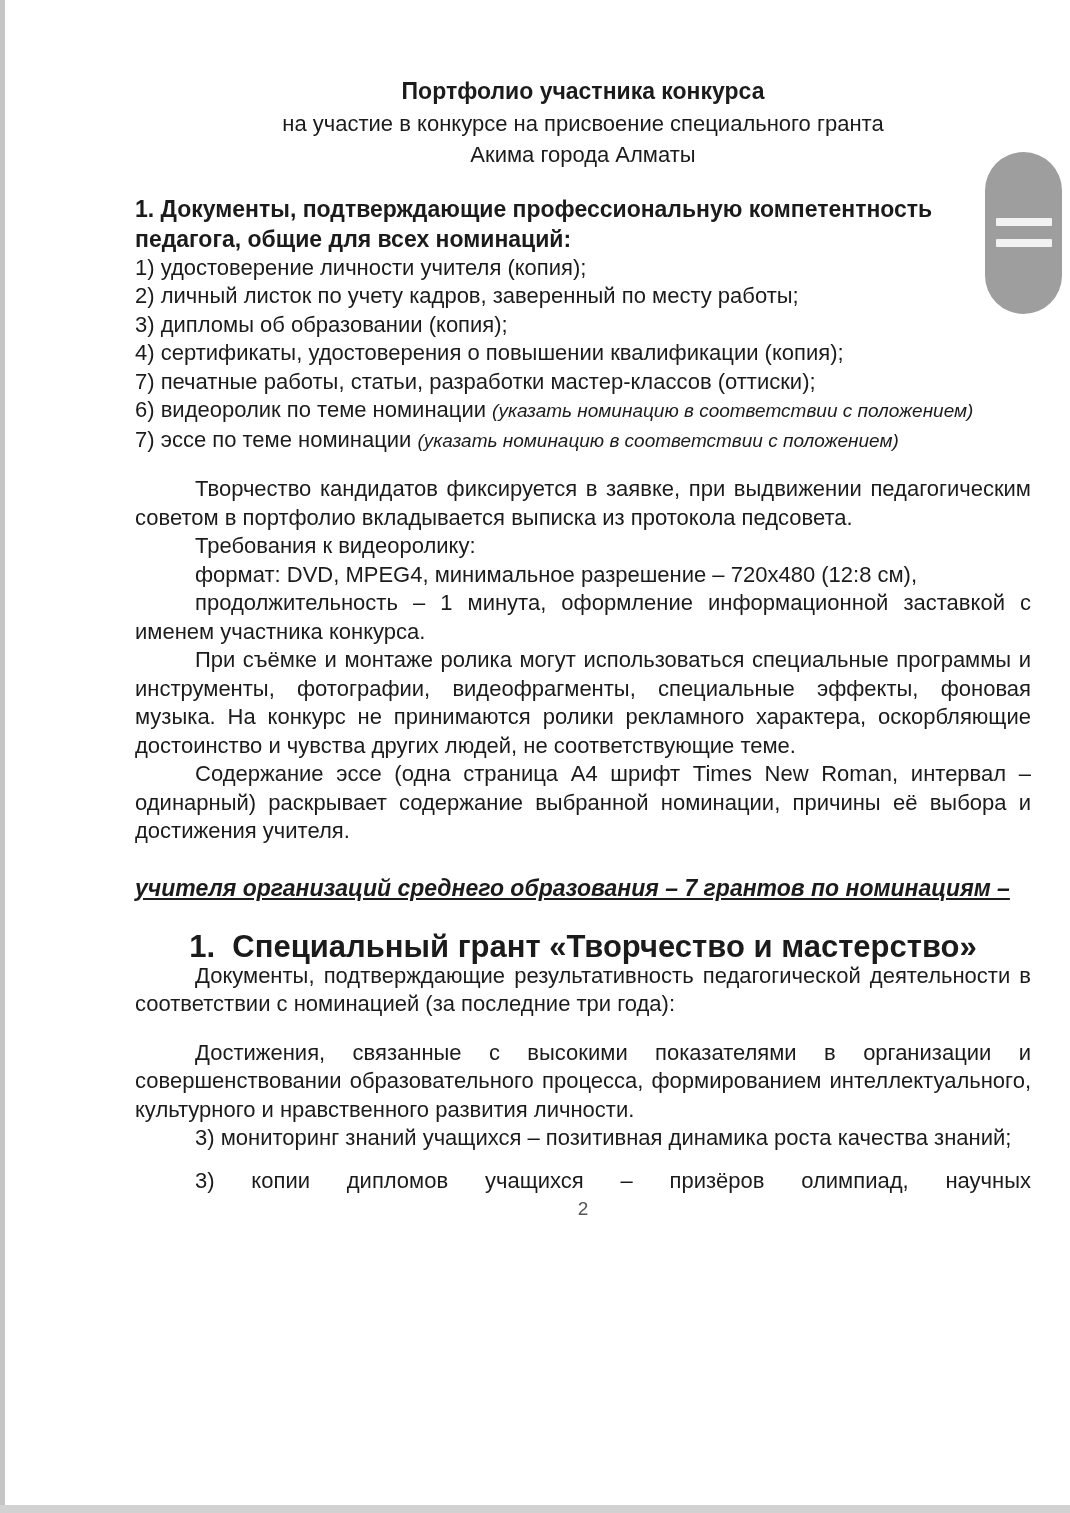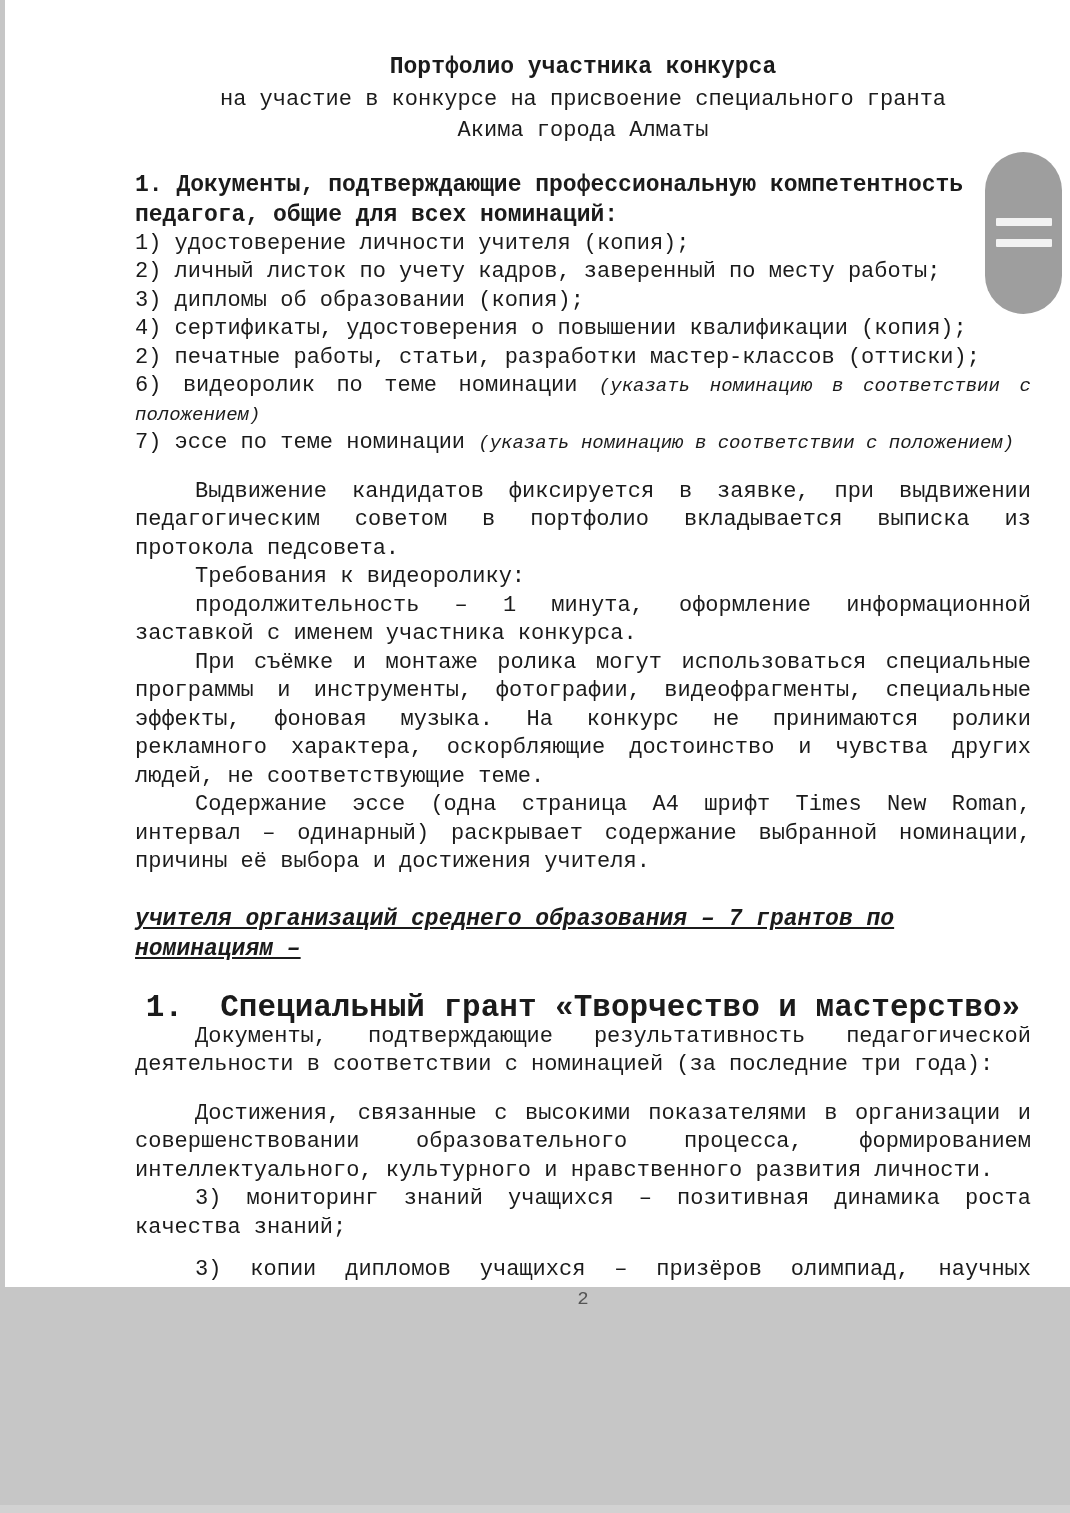--- a/index.html
+++ b/index.html
@@ -23,25 +23,25 @@
   }
   .edge-bottom {
     position: absolute;
     left: 0; bottom: 0;
     width: 1070px; height: 8px;
     background: var(--viewer-edge-bottom, #d2d2d2);
   }
   .page {
     position: absolute;
     left: 5px; top: 0;
-    width: 1065px; height: 1287px;
+    width: 1065px; height: 1505px;
     box-sizing: border-box;
     background: var(--page-bg, #ffffff);
-    padding: 52px 39px 0 130px;
-    font-family: Liberation Mono, monospace;
+    padding: 76px 39px 0 130px;
+    font-family: Liberation Sans, sans-serif;
     font-size: 22px;
     line-height: 28.5px;
     color: var(--text, #1b1b1b);
   }
   .title-block { text-align: center; line-height: 31.5px; }
   .doc-title   { font-weight: bold; font-size: 23px; }
   .h1 {
     font-weight: bold;
     font-size: 23px;
     line-height: 30px;
@@ -109,27 +109,28 @@
       <div>Акима города Алматы</div>
     </div>
 
     <div class="h1">1. Документы, подтверждающие профессиональную компетентность педагога, общие для всех номинаций:</div>
 
     <div>
       <p class="li">1) удостоверение личности учителя (копия);</p>
       <p class="li">2) личный листок по учету кадров, заверенный по месту работы;</p>
       <p class="li">3) дипломы об образовании (копия);</p>
       <p class="li">4) сертификаты, удостоверения о повышении квалификации (копия);</p>
-      <p class="li">2) печатные работы, статьи, разработки мастер-классов (оттиски);</p>
+      <p class="li">7) печатные работы, статьи, разработки мастер-классов (оттиски);</p>
       <p class="li"><span>6) видеоролик по теме номинации </span><span class="it">(указать номинацию в соответствии с положением)</span></p>
       <p class="li"><span>7) эссе по теме номинации </span><span class="it">(указать номинацию в соответствии с положением)</span></p>
     </div>
 
-    <p class="para gap">Выдвижение кандидатов фиксируется в заявке, при выдвижении педагогическим советом в портфолио вкладывается выписка из протокола педсовета.</p>
+    <p class="para gap">Творчество кандидатов фиксируется в заявке, при выдвижении педагогическим советом в портфолио вкладывается выписка из протокола педсовета.</p>
     <p class="para">Требования к видеоролику:</p>
+    <p class="para">формат: DVD, MPEG4, минимальное разрешение – 720x480 (12:8 см),</p>
     <p class="para">продолжительность – 1 минута, оформление информационной заставкой с именем участника конкурса.</p>
     <p class="para">При съёмке и монтаже ролика могут использоваться специальные программы и инструменты, фотографии, видеофрагменты, специальные эффекты, фоновая музыка. На конкурс не принимаются ролики рекламного характера, оскорбляющие достоинство и чувства других людей, не соответствующие теме.</p>
     <p class="para">Содержание эссе (одна страница А4 шрифт Times New Roman, интервал – одинарный) раскрывает содержание выбранной номинации, причины её выбора и достижения учителя.</p>
 
     <div class="cat-head">учителя организаций среднего образования – 7 грантов по номинациям –</div>
     <div class="grant-head">1.&nbsp; Специальный грант «Творчество и мастерство»</div>
 
     <p class="para">Документы, подтверждающие результативность педагогической деятельности в соответствии с номинацией (за последние три года):</p>
     <p class="para gap">Достижения, связанные с высокими показателями в организации и совершенствовании образовательного процесса, формированием интеллектуального, культурного и нравственного развития личности.</p>
     <p class="para">3) мониторинг знаний учащихся – позитивная динамика роста качества знаний;</p>

